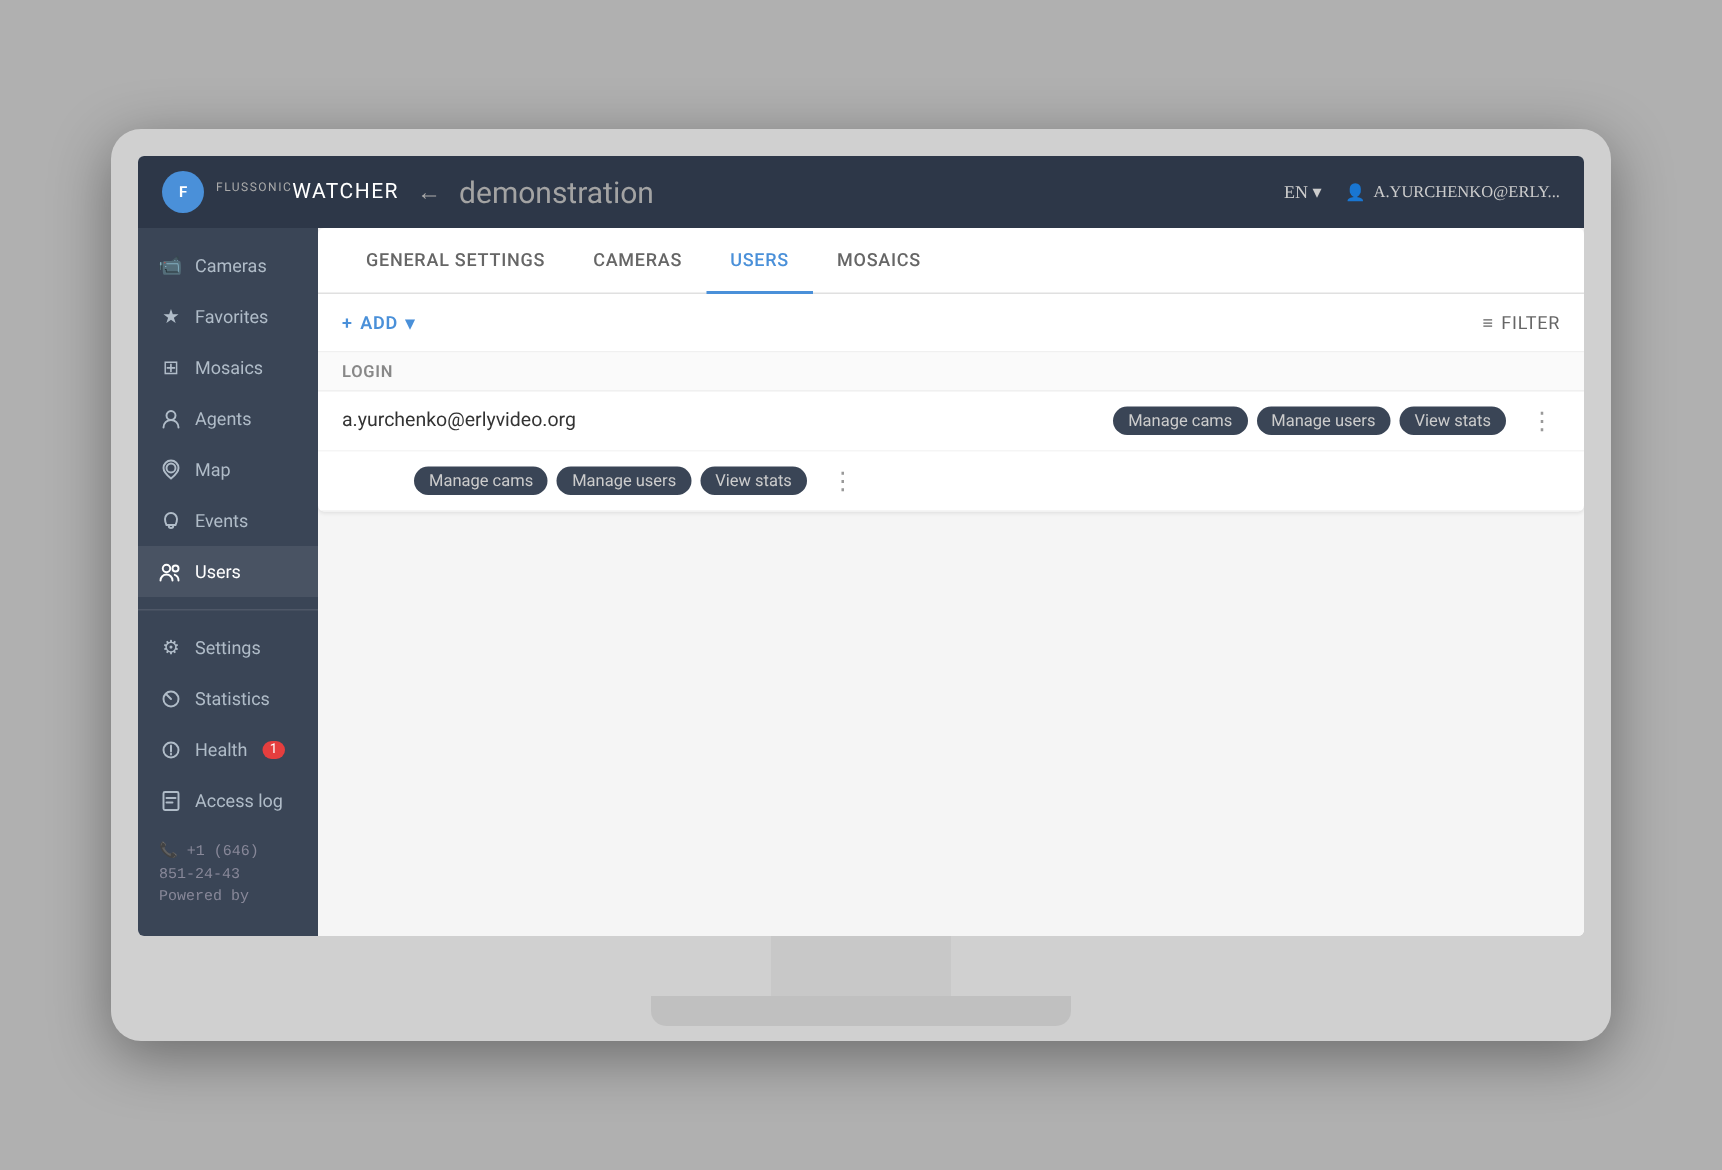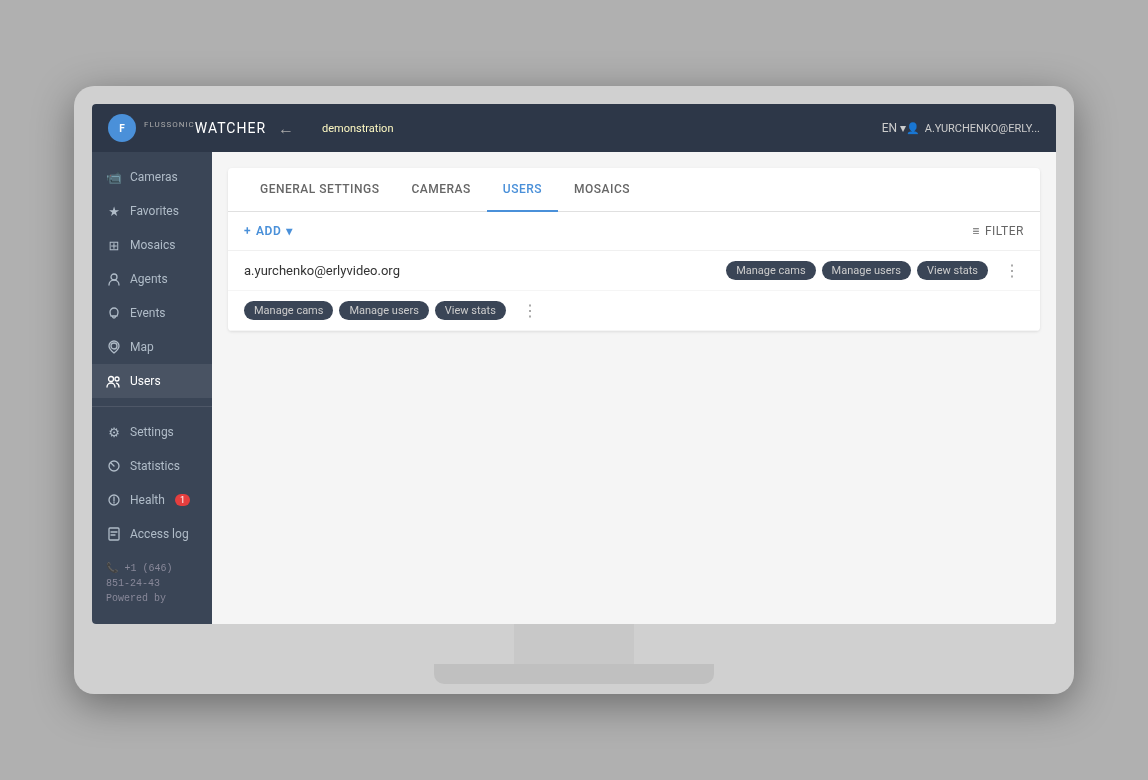--- a/index.html
+++ b/index.html
@@ -90,28 +90,29 @@
       font-weight: normal;
       letter-spacing: 1px;
     }
     .topbar-back {
       color: #aaa;
       margin: 0 12px;
       cursor: pointer;
       font-size: 16px;
     }
     .topbar-title {
-      color: #fef9c3;
-      font-size: 11px;
+      color: #a3a3a3;
+      font-size: 20px;
       flex: 1;
-      margin-left: 16px;
     }
     .topbar-right {
       display: flex;
       align-items: center;
+      gap: 16px;
+      font-family: Liberation Serif, serif;
     }
     .lang-selector {
       color: #ccc;
       font-size: 12px;
       cursor: pointer;
       display: flex;
       align-items: center;
       gap: 3px;
     }
     .user-info {
@@ -182,21 +183,21 @@
       font-size: 10px;
       line-height: 1.5;
       font-family: Liberation Mono, monospace;
     }
 
     
     .page-content {
       flex: 1;
       background: #f5f5f5;
       overflow: auto;
-      padding: 16px;
+      padding: 0;
     }
     .card {
       background: white;
       border-radius: 4px;
       box-shadow: 0 1px 3px rgba(0,0,0,0.1);
       overflow: hidden;
     }
 
     
     .tabs-bar {
@@ -274,20 +275,21 @@
     }
     .row-login {
       flex: 1;
       font-size: 13px;
       color: #333;
     }
     .row-badges {
       display: flex;
       gap: 6px;
       align-items: flex-start;
+      margin-left: 48px;
     }
     .perm-badge {
       background: #3a4556;
       color: #ccc;
       border-radius: 12px;
       font-size: 11px;
       padding: 3px 10px;
     }
     .row-actions {
       margin-left: 12px;
@@ -346,34 +348,34 @@
               <svg width="14" height="14" viewBox="0 0 14 14" fill="none">
                   <circle cx="7" cy="5" r="3" stroke="#b0bcc8" stroke-width="1.3"></circle>
                   <path d="M2 13c0-2.8 2.2-5 5-5s5 2.2 5 5" stroke="#b0bcc8" stroke-width="1.3" stroke-linecap="round"></path>
                 </svg>
             </span>
             <span>Agents</span>
           </div>
           <div class="sidebar-item">
             <span class="sidebar-item-icon">
               <svg width="14" height="14" viewBox="0 0 14 14" fill="none">
+                  <circle cx="7" cy="6" r="3" stroke="#b0bcc8" stroke-width="1.3"></circle>
+                  <path d="M7 13s-5-4-5-7a5 5 0 0110 0c0 3-5 7-5 7z" stroke="#b0bcc8" stroke-width="1.3"></path>
+                </svg>
+            </span>
+            <span>Map</span>
+          </div>
+          <div class="sidebar-item">
+            <span class="sidebar-item-icon">
+              <svg width="14" height="14" viewBox="0 0 14 14" fill="none">
                   <path d="M7 2a4 4 0 014 4c0 2-.5 3-1 4H4c-.5-1-1-2-1-4a4 4 0 014-4z" stroke="#b0bcc8" stroke-width="1.3"></path>
                   <path d="M5.5 10v.5a1.5 1.5 0 003 0V10" stroke="#b0bcc8" stroke-width="1.3"></path>
                 </svg>
             </span>
             <span>Events</span>
-          </div>
-          <div class="sidebar-item">
-            <span class="sidebar-item-icon">
-              <svg width="14" height="14" viewBox="0 0 14 14" fill="none">
-                  <circle cx="7" cy="6" r="3" stroke="#b0bcc8" stroke-width="1.3"></circle>
-                  <path d="M7 13s-5-4-5-7a5 5 0 0110 0c0 3-5 7-5 7z" stroke="#b0bcc8" stroke-width="1.3"></path>
-                </svg>
-            </span>
-            <span>Map</span>
           </div>
           <div class="sidebar-item active">
             <span class="sidebar-item-icon">
               <svg width="16" height="14" viewBox="0 0 16 14" fill="none">
                   <circle cx="5" cy="5" r="2.5" stroke="white" stroke-width="1.3"></circle>
                   <path d="M1 13c0-2.2 1.8-4 4-4s4 1.8 4 4" stroke="white" stroke-width="1.3" stroke-linecap="round"></path>
                   <circle cx="11" cy="5" r="2" stroke="white" stroke-width="1.3"></circle>
                   <path d="M13 13c0-1.8-1-3.3-2.5-3.8" stroke="white" stroke-width="1.3" stroke-linecap="round"></path>
                 </svg>
             </span>
@@ -453,20 +455,23 @@
                 <span>ADD</span>
                 <span>▾</span>
               </div>
               <div class="filter-btn">
                 <span>≡</span>
                 <span>FILTER</span>
               </div>
             </div>
 
             <div class="users-table">
+              <div class="table-header-row">
+                <span class="col-login">LOGIN</span>
+              </div>
 
               <div class="table-row">
                 <span class="row-login">a.yurchenko@erlyvideo.org</span>
                 <div class="row-badges">
                   <span class="perm-badge">Manage cams</span>
                   <span class="perm-badge">Manage users</span>
                   <span class="perm-badge">View stats</span>
                 </div>
                 <div class="row-actions">⋮</div>
               </div>

